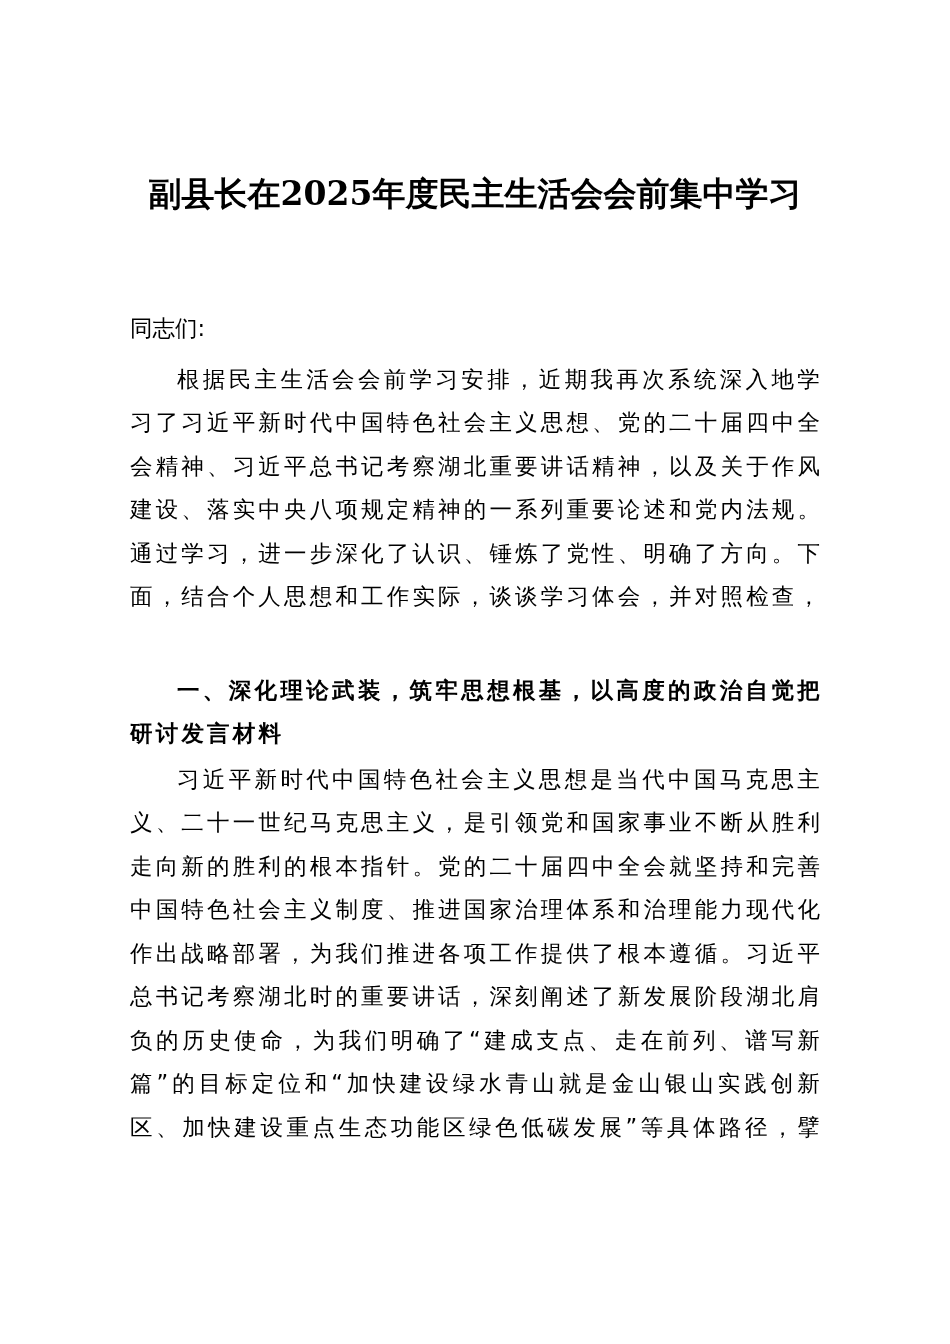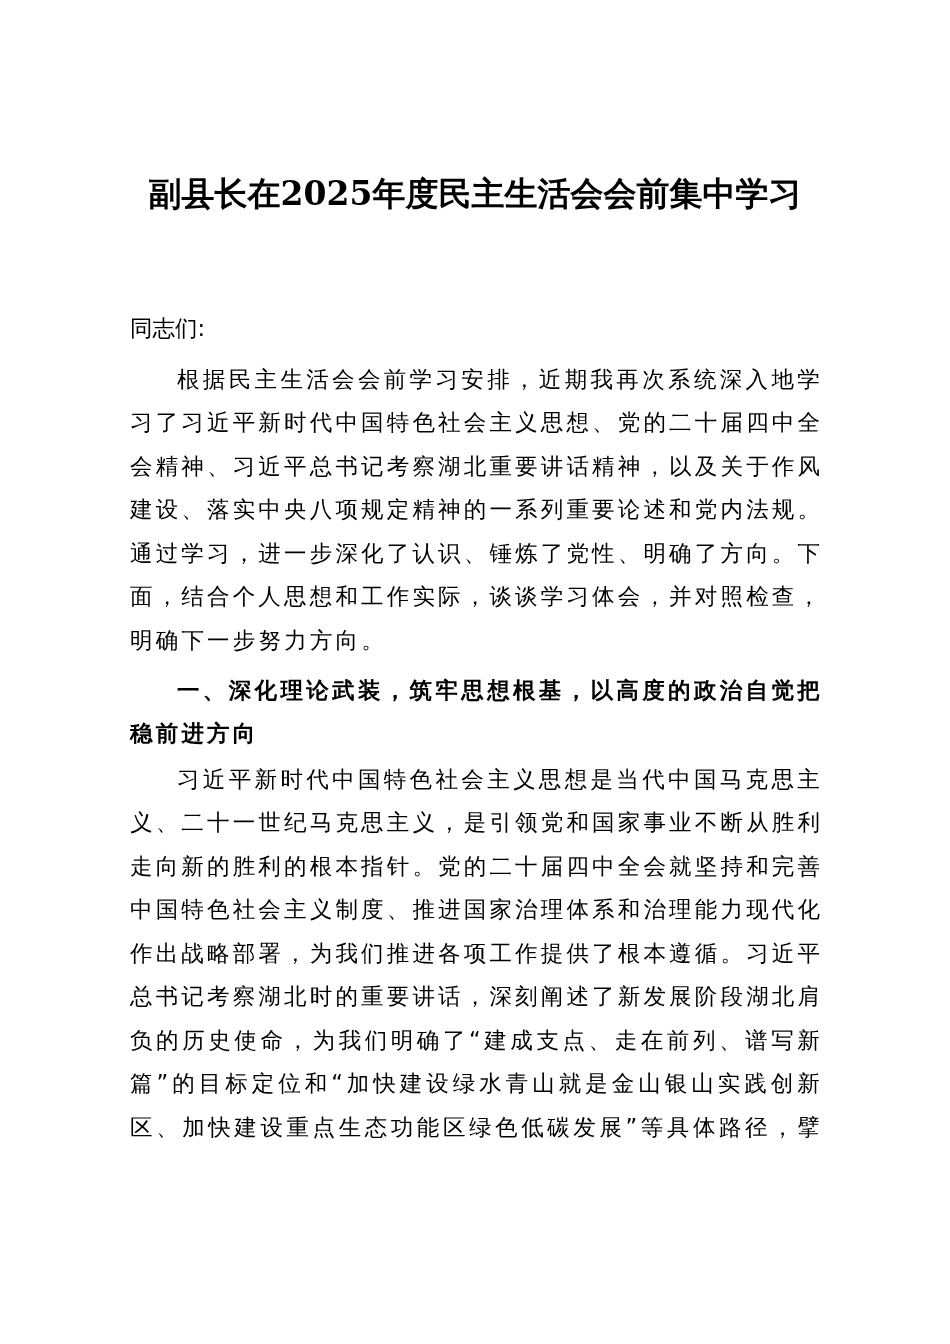--- a/index.html
+++ b/index.html
@@ -197,21 +197,20 @@
       <span>体</span>
       <span>会</span>
       <span>，</span>
       <span>并</span>
       <span>对</span>
       <span>照</span>
       <span>检</span>
       <span>查</span>
       <span>，</span>
     </div>
-  <div class="line left" style="top: 625px; letter-spacing: 3.2px;">明确下一步努力方向。</div>
 
   <div class="line indent bold" style="top: 675px; display: flex; justify-content: space-between;">
       <span>一</span>
       <span>、</span>
       <span>深</span>
       <span>化</span>
       <span>理</span>
       <span>论</span>
       <span>武</span>
       <span>装</span>
@@ -226,21 +225,21 @@
       <span>以</span>
       <span>高</span>
       <span>度</span>
       <span>的</span>
       <span>政</span>
       <span>治</span>
       <span>自</span>
       <span>觉</span>
       <span>把</span>
     </div>
-  <div class="line left bold" style="top: 718px; letter-spacing: 3.2px;">稳前进方向</div>
+  <div class="line left bold" style="top: 718px; letter-spacing: 3.2px;">研讨发言材料</div>
 
   <div class="line indent" style="top: 764px; display: flex; justify-content: space-between;">
       <span>习</span>
       <span>近</span>
       <span>平</span>
       <span>新</span>
       <span>时</span>
       <span>代</span>
       <span>中</span>
       <span>国</span>

